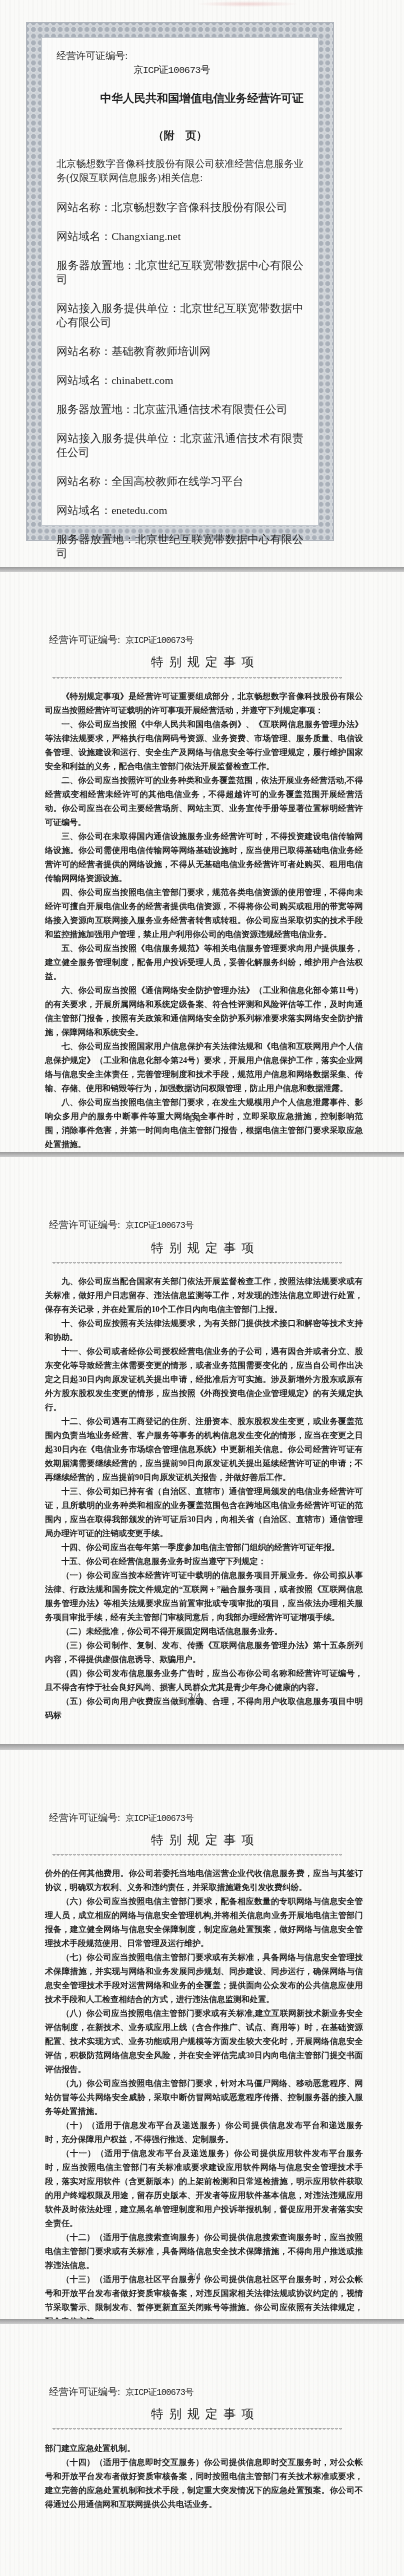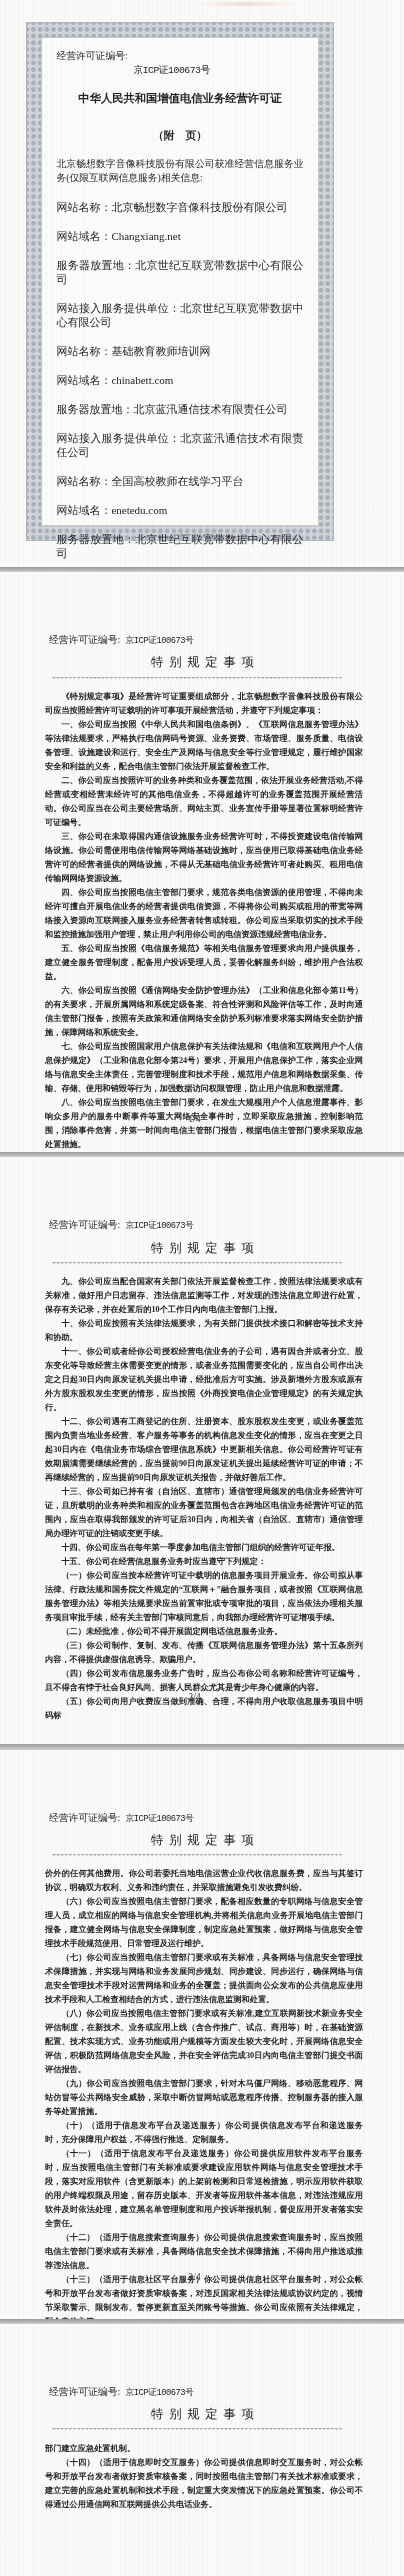--- a/index.html
+++ b/index.html
@@ -29,21 +29,21 @@
     background-position:0 0,3.1px 3.1px,0 0;
     border:0.5px solid #b0b5bc;
   }
   .cert-inner{
     background:#fbfbfa;height:100%;box-sizing:border-box;
     border:0.5px solid #c3c8ce;padding:12.4px 14.4px;
     background-image:repeating-linear-gradient(90deg,rgba(0,0,0,0.012) 0 1.5px,rgba(0,0,0,0) 1.5px 4.6px);
   }
   .cert-license-label{font-size:9.8px;}
   .cert-license-value{font-size:9.8px;margin-left:77px;margin-top:1.5px;font-family:"Liberation Mono","DejaVu Sans Mono",monospace;letter-spacing:-0.5px;}
-  .cert-title{font-size:11.3px;font-weight:bold;text-align:center;margin-top:13.4px;}
+  .cert-title{font-size:11.3px;font-weight:bold;text-align:right;margin-top:13.4px;}
   .cert-subtitle{font-size:10.8px;font-weight:bold;text-align:center;margin-top:23px;}
   .cert-intro{font-size:9.8px;line-height:14px;margin-top:14.4px;text-align:justify;}
   .site-line{font-size:11px;line-height:14px;margin-top:15px;text-align:justify;}
   
   .prov .license-row{margin:0 41px 0 49px;padding-top:62px;}
   .prov .license-label{font-size:9.8px;}
   .prov .license-value{font-size:8.8px;margin-left:5.2px;font-family:"Liberation Mono","DejaVu Sans Mono",monospace;letter-spacing:-0.5px;}
   .prov-title{font-size:12.4px;font-weight:normal;text-align:center;letter-spacing:5.7px;margin-top:7.2px;text-indent:5.7px;}
   .zigzag{
     height:3.1px;width:290px;margin:5.2px 0 0 52px;

